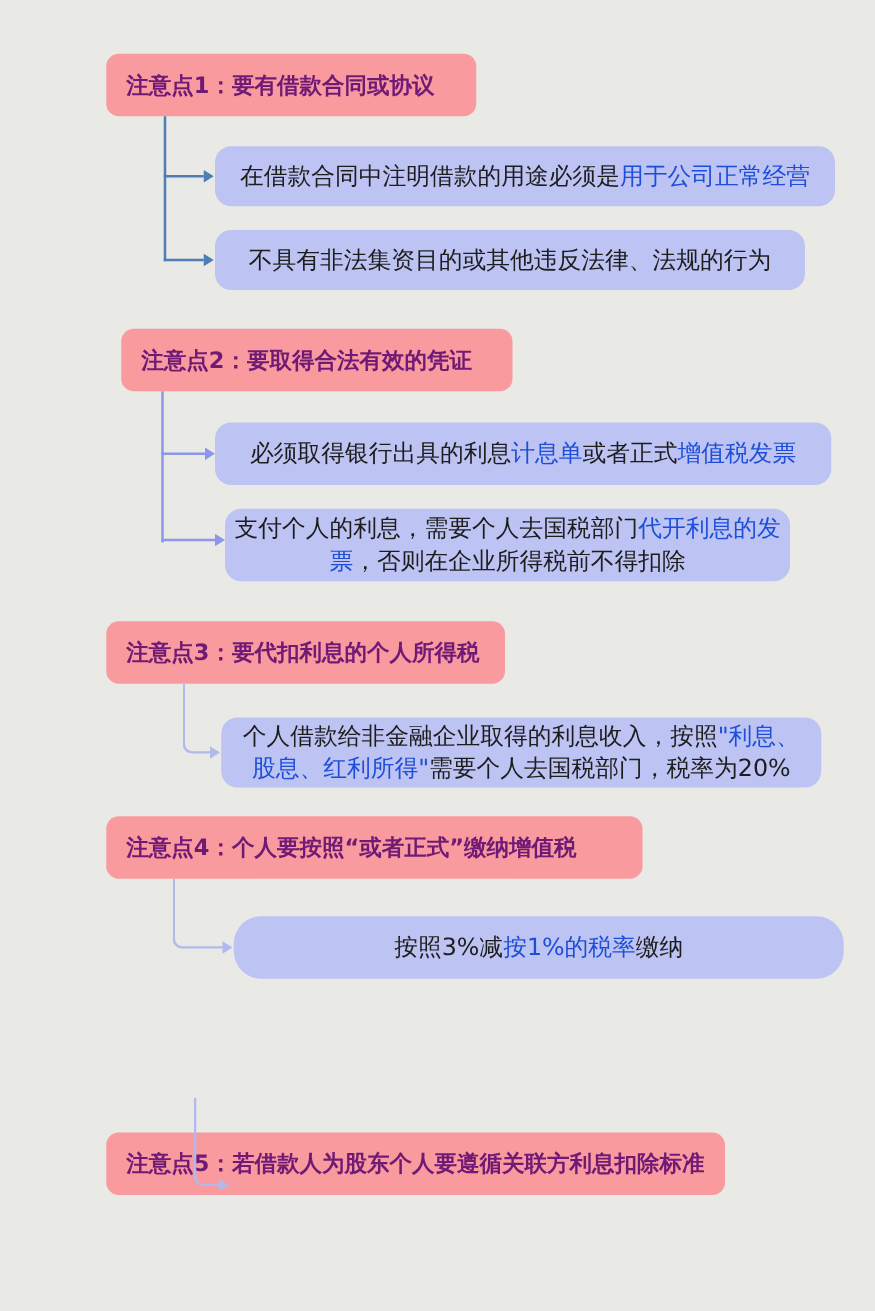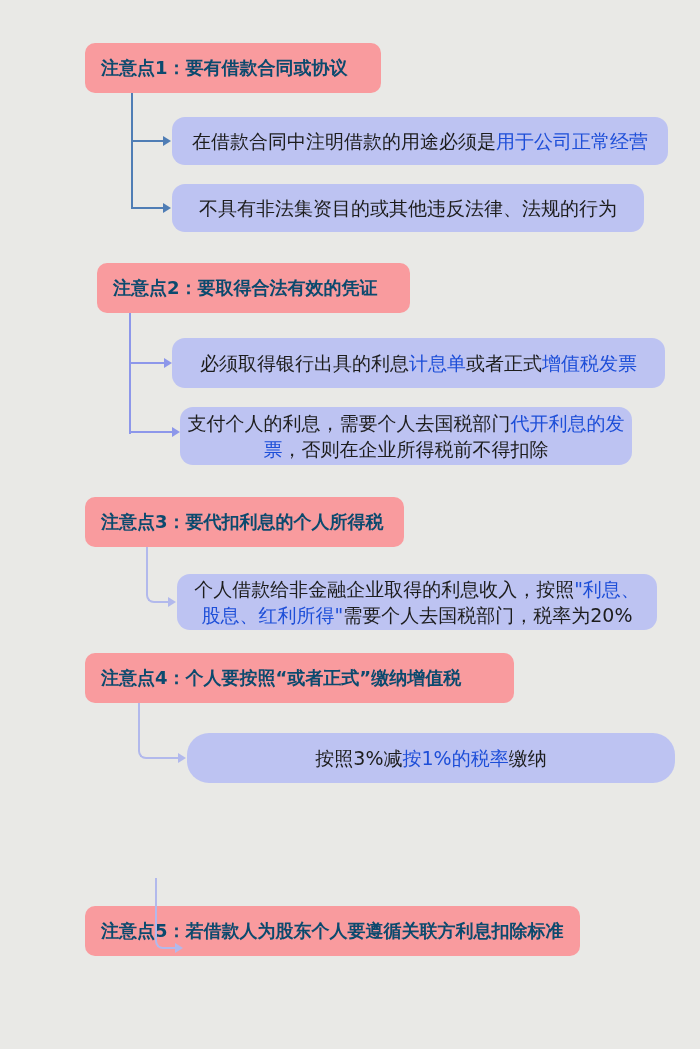--- a/index.html
+++ b/index.html
@@ -17,21 +17,21 @@
   .hdr{
     position:absolute;
     height:50px;
     background:#f99b9e;
     border-radius:10px;
     display:flex;
     align-items:center;
     padding:0 16px;
     font-size:18px;
     font-weight:600;
-    color:#0c4a6e;
+    color:#701a75;
     white-space:nowrap;
     box-sizing:border-box;
   }
   .chd{
     position:absolute;
     background:#bdc3f2;
     border-radius:13px;
     display:flex;
     flex-direction:column;
     align-items:center;

